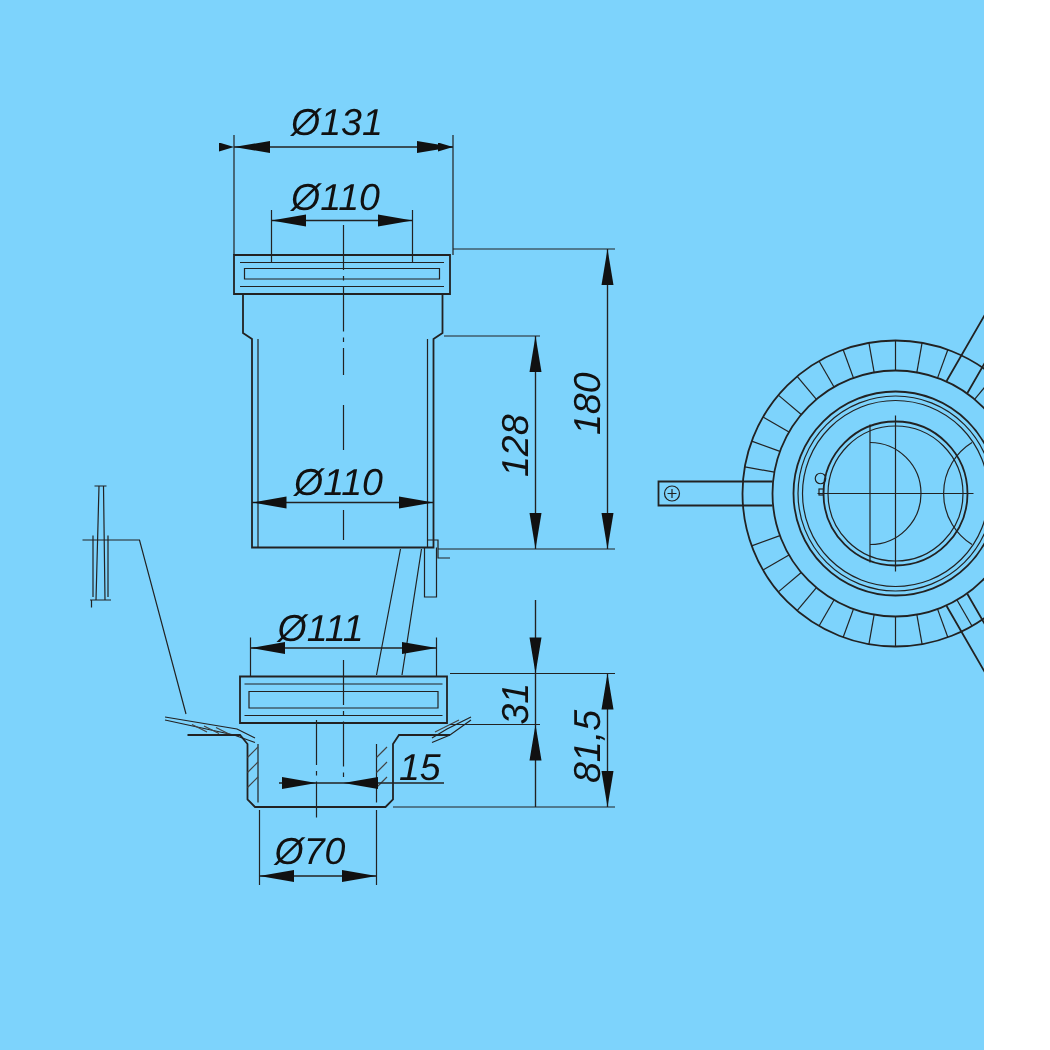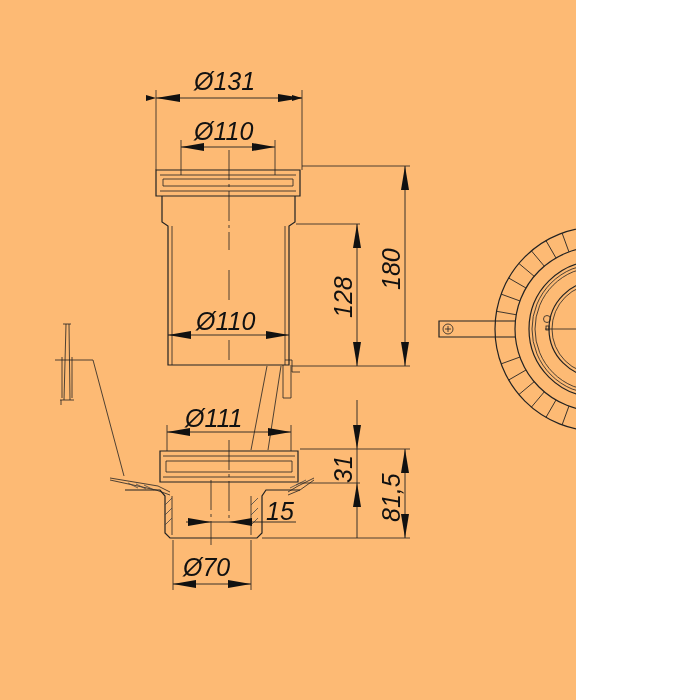--- a/index.html
+++ b/index.html
@@ -1,16 +1,16 @@
 <!DOCTYPE html>
 <html><head>
 <meta charset="utf-8">
 <style>
   html, body { margin:0; padding:0; background:#ffffff; }
-  #canvas { position:relative; width:576px; height:700px; overflow:hidden; background:#fdba74; }
+  #canvas { position:relative; width:656px; height:700px; overflow:hidden; background:#7dd3fc; }
   svg { position:absolute; left:0; top:0; }
   .ln { stroke:#222; stroke-width:1.2; fill:none; }
   .thin { stroke:#222; stroke-width:0.8; fill:none; }
   .dim { stroke:#222; stroke-width:0.9; fill:none; }
   .arr { fill:#111; stroke:none; }
   .lbl { font-family:"Liberation Sans", sans-serif; font-style:italic; font-size:25px; fill:#111; }
   .hatch { stroke:#444; stroke-width:0.8; }
 </style>
 </head>
 <body>

